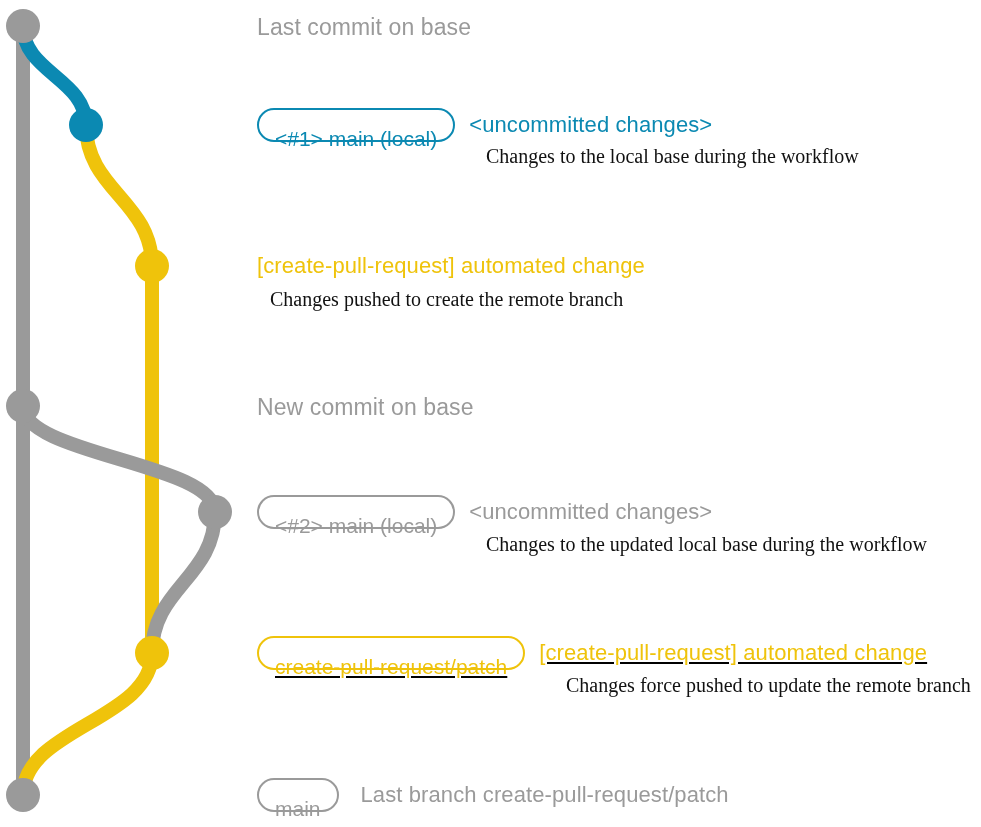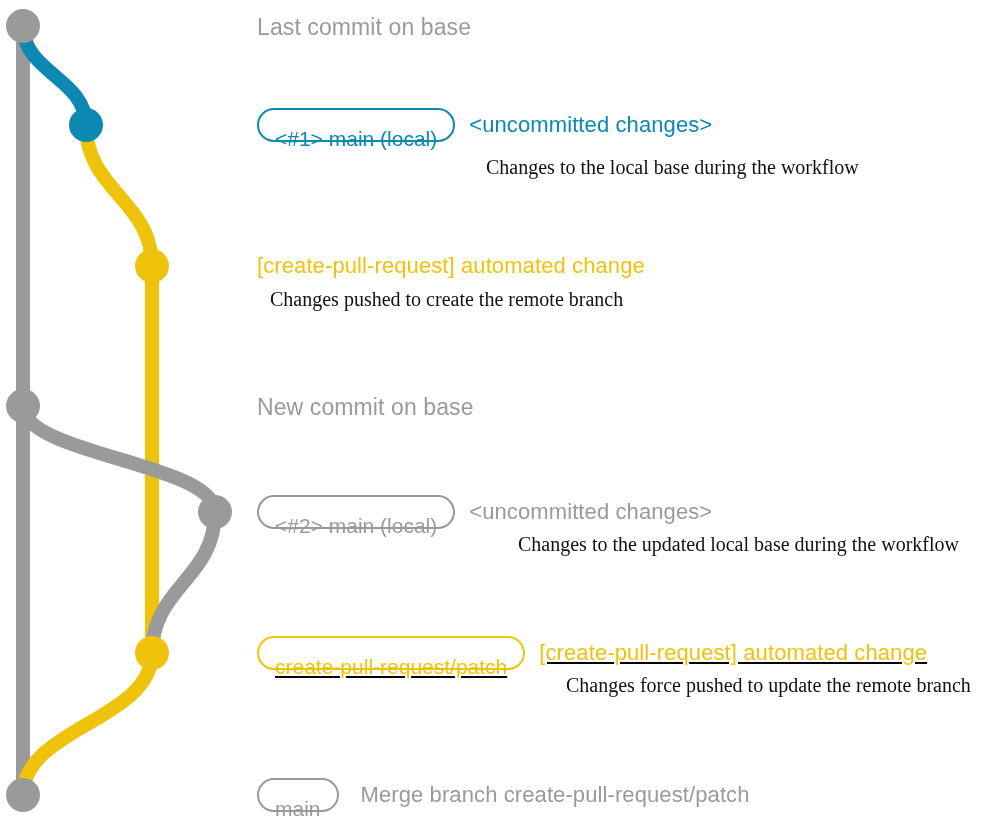--- a/index.html
+++ b/index.html
@@ -142,48 +142,48 @@
     <div class="row" style="left:257px; top:10px; height:34px;">
       <span class="heading-text c-gray">Last commit on base</span>
     </div>
 
     <div class="row" style="left:257px; top:108px; height:34px;">
       <span class="ref-pill c-blue">
         <span class="pill-text">&lt;#1&gt; main (local)</span>
       </span>
       <span class="subject c-blue">&lt;uncommitted changes&gt;</span>
     </div>
-    <div class="description" style="left:486px; top:156px;">Changes to the local base during the workflow</div>
+    <div class="description" style="left:486px; top:145px;">Changes to the local base during the workflow</div>
 
     <div class="row" style="left:257px; top:249px; height:34px;">
       <span class="subject standalone c-yellow">[create-pull-request] automated change</span>
     </div>
     <div class="description" style="left:270px; top:288px;">Changes pushed to create the remote branch</div>
 
     <div class="row" style="left:257px; top:390px; height:34px;">
       <span class="heading-text c-gray">New commit on base</span>
     </div>
 
     <div class="row" style="left:257px; top:495px; height:34px;">
       <span class="ref-pill c-gray">
         <span class="pill-text">&lt;#2&gt; main (local)</span>
       </span>
       <span class="subject c-gray">&lt;uncommitted changes&gt;</span>
     </div>
-    <div class="description" style="left:486px; top:533px;margin-left:32px;">Changes to the updated local base during the workflow</div>
+    <div class="description" style="left:486px; top:533px;">Changes to the updated local base during the workflow</div>
 
     <div class="row" style="left:257px; top:636px; height:34px;text-decoration:underline;">
       <span class="ref-pill c-yellow">
         <span class="pill-text">create-pull-request/patch</span>
       </span>
       <span class="subject c-yellow">[create-pull-request] automated change</span>
     </div>
     <div class="description" style="left:566px; top:674px;">Changes force pushed to update the remote branch</div>
 
     <div class="row" style="left:257px; top:778px; height:34px;gap:8px;">
       <span class="ref-pill c-gray">
         <span class="pill-text">main</span>
       </span>
-      <span class="subject c-gray">Merge branch create-pull-request/patch</span>
+      <span class="subject c-gray">Last branch create-pull-request/patch</span>
     </div>
 
   </div>
 </div>
 
 </body></html>

